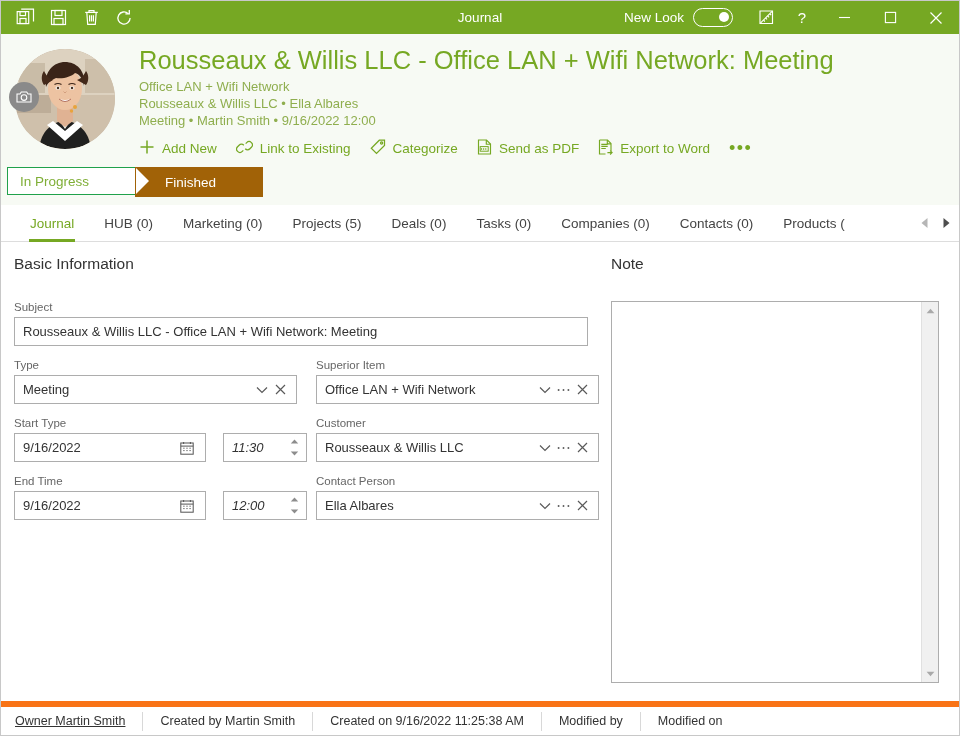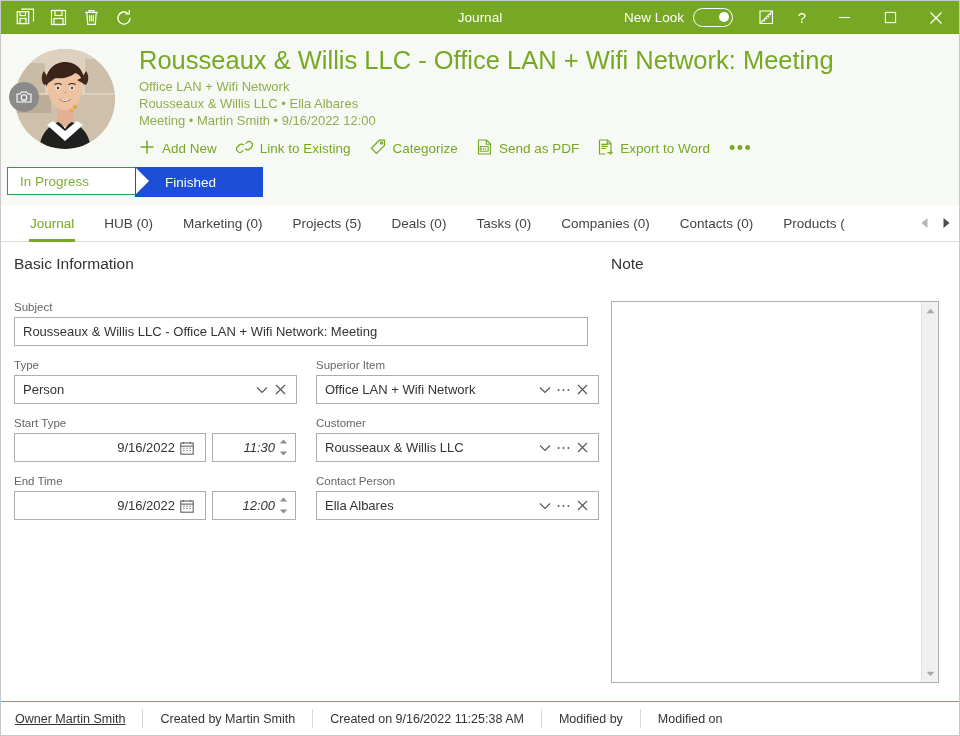--- a/index.html
+++ b/index.html
@@ -137,21 +137,21 @@
     border-left: 14px solid #20A14B;
   }
   .stage-inprogress::before {
     content: ""; position: absolute; right: -12px; top: 0px;
     width: 0; height: 0; z-index: 2;
     border-top: 13px solid transparent;
     border-bottom: 13px solid transparent;
     border-left: 13px solid #ffffff;
   }
   .stage-finished {
-    background: #1d4ed8;
+    background: #a16207;
     color: #ffffff;
     padding: 0 14px 0 30px;
     margin-left: -2px;
     width: 128px;
     height: 30px;
   }
 
   
   .tabs-row {
     display: flex; align-items: stretch;
@@ -204,21 +204,21 @@
   }
   .input-box .val { flex: 1; white-space: nowrap; overflow: hidden; }
   .input-box.full { width: 100%; }
   .ibtn {
     width: 19px; min-width: 19px; height: 27px;
     display: flex; align-items: center; justify-content: center;
     cursor: pointer; color: #5a5a5a;
   }
   .ibtn.wide { width: 24px; min-width: 24px; }
 
-  .datetime-row { display: flex; gap: 6px; text-align: right; }
+  .datetime-row { display: flex; gap: 17px; }
   .date-box { width: 192px; min-width: 192px; }
   .time-box { width: 84px; min-width: 84px; padding-right: 4px; font-style: italic; }
   .spin {
     width: 16px; min-width: 16px; height: 27px;
     display: flex; flex-direction: column; align-items: center;
     justify-content: center; gap: 7px; cursor: pointer;
   }
 
   .note-area {
     border: 1px solid #adadad; background: #ffffff;
@@ -233,21 +233,21 @@
     display: flex; flex-direction: column; justify-content: space-between;
   }
   .sc-arrow {
     height: 17px; display: flex; align-items: center; justify-content: center;
     cursor: pointer; background: #f0f0f0;
   }
 
   
   .statusbar {
     height: 34px; min-height: 34px;
-    border-top: 1px solid #f97316;
+    border-top: 6px solid #f97316;
     display: flex; align-items: center;
     font-size: 12.5px; color: #333333;
     background: #ffffff;
     padding-left: 14px;
   }
   .st-item { padding: 0 17px; white-space: nowrap; }
   .st-item:first-child { padding-left: 0; }
   .st-sep { width: 1px; height: 19px; background: #d8d8d8; }
   .st-link { text-decoration: underline; cursor: pointer; }
 </style>
@@ -499,21 +499,21 @@
         <div class="field-label">Subject</div>
         <div class="input-box full">
           <span class="val">Rousseaux &amp; Willis LLC - Office LAN + Wifi Network: Meeting</span>
         </div>
       </div>
 
       <div class="row2">
         <div class="col-a field-group">
           <div class="field-label">Type</div>
           <div class="input-box">
-            <span class="val">Person</span>
+            <span class="val">Meeting</span>
             <span class="ibtn">
               <svg width="12" height="8" viewBox="0 0 12 8" fill="none" stroke="#5a5a5a" stroke-width="1.2">
                   <path d="M1 1.5l5 5 5-5"></path>
                 </svg>
             </span>
             <span class="ibtn">
               <svg width="11" height="11" viewBox="0 0 11 11" stroke="#5a5a5a" stroke-width="1.2">
                   <path d="M1 1l9 9M10 1l-9 9"></path>
                 </svg>
             </span>

